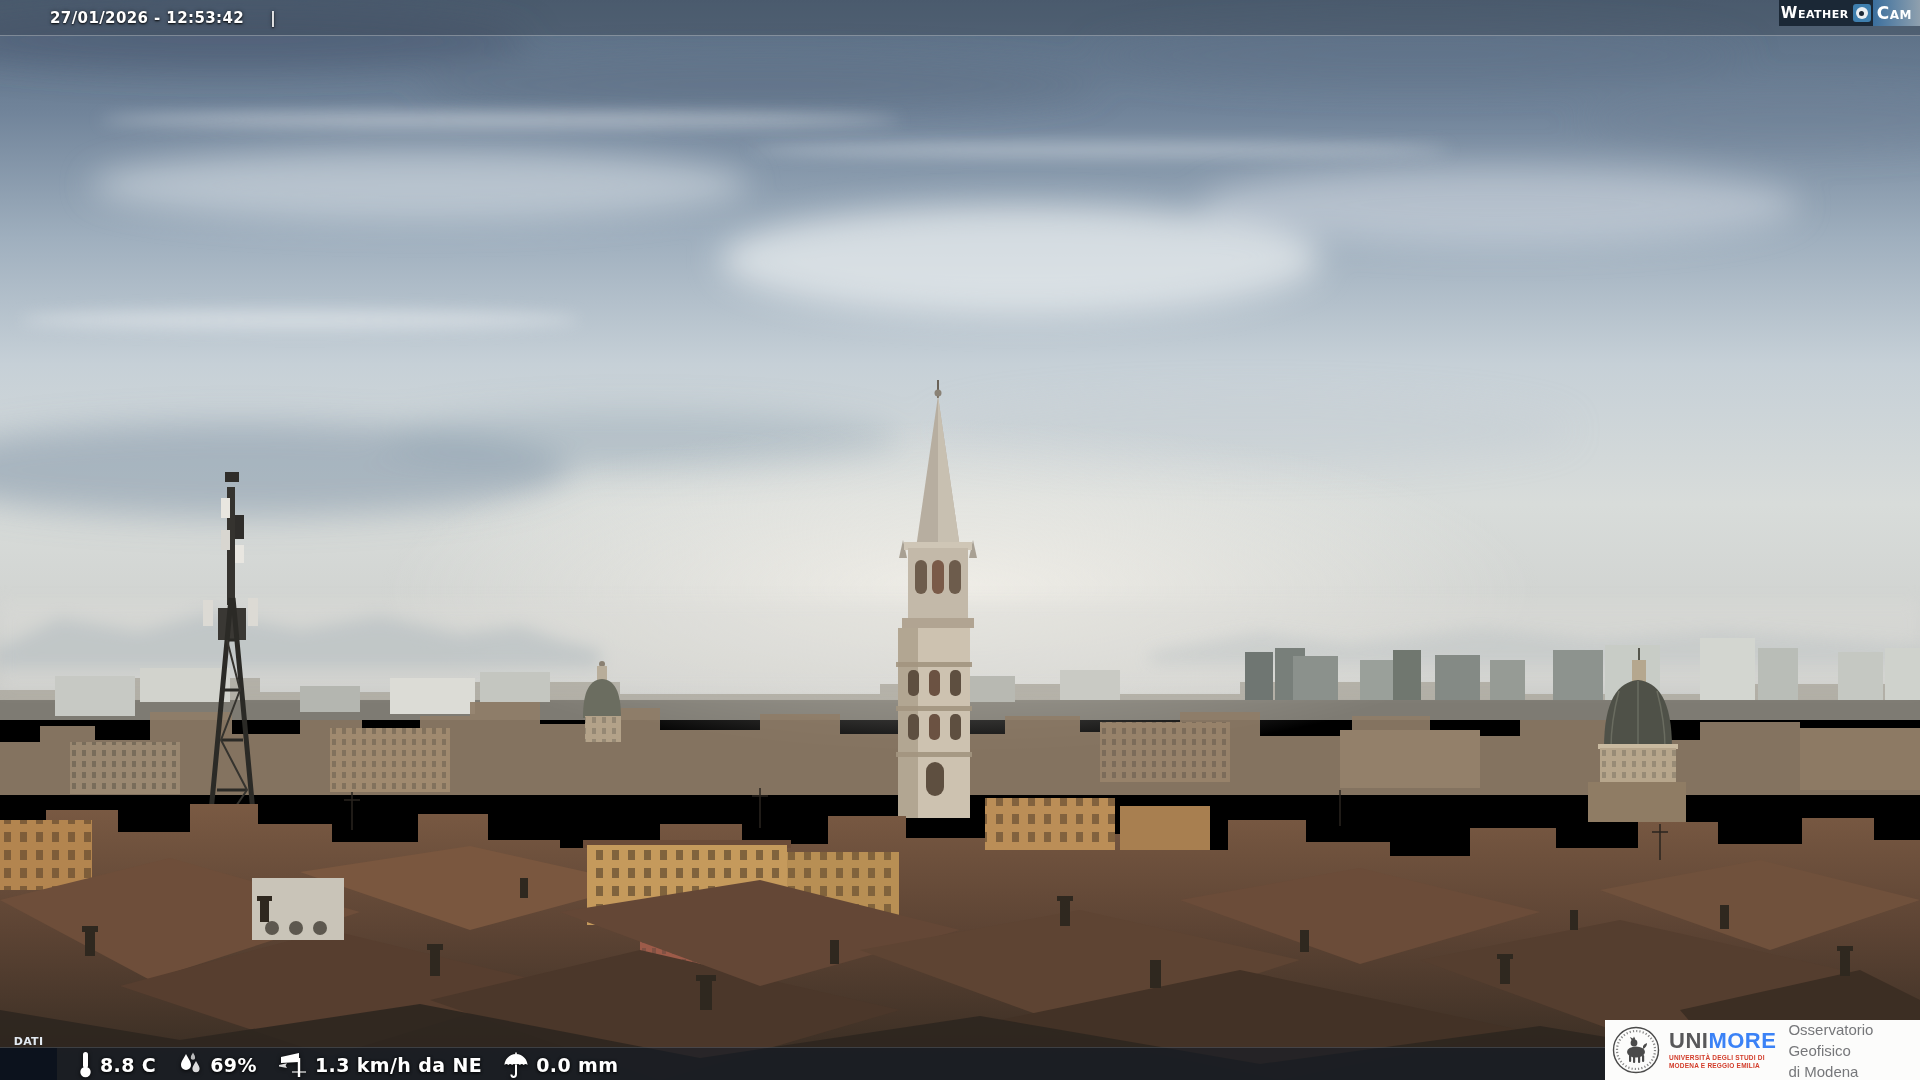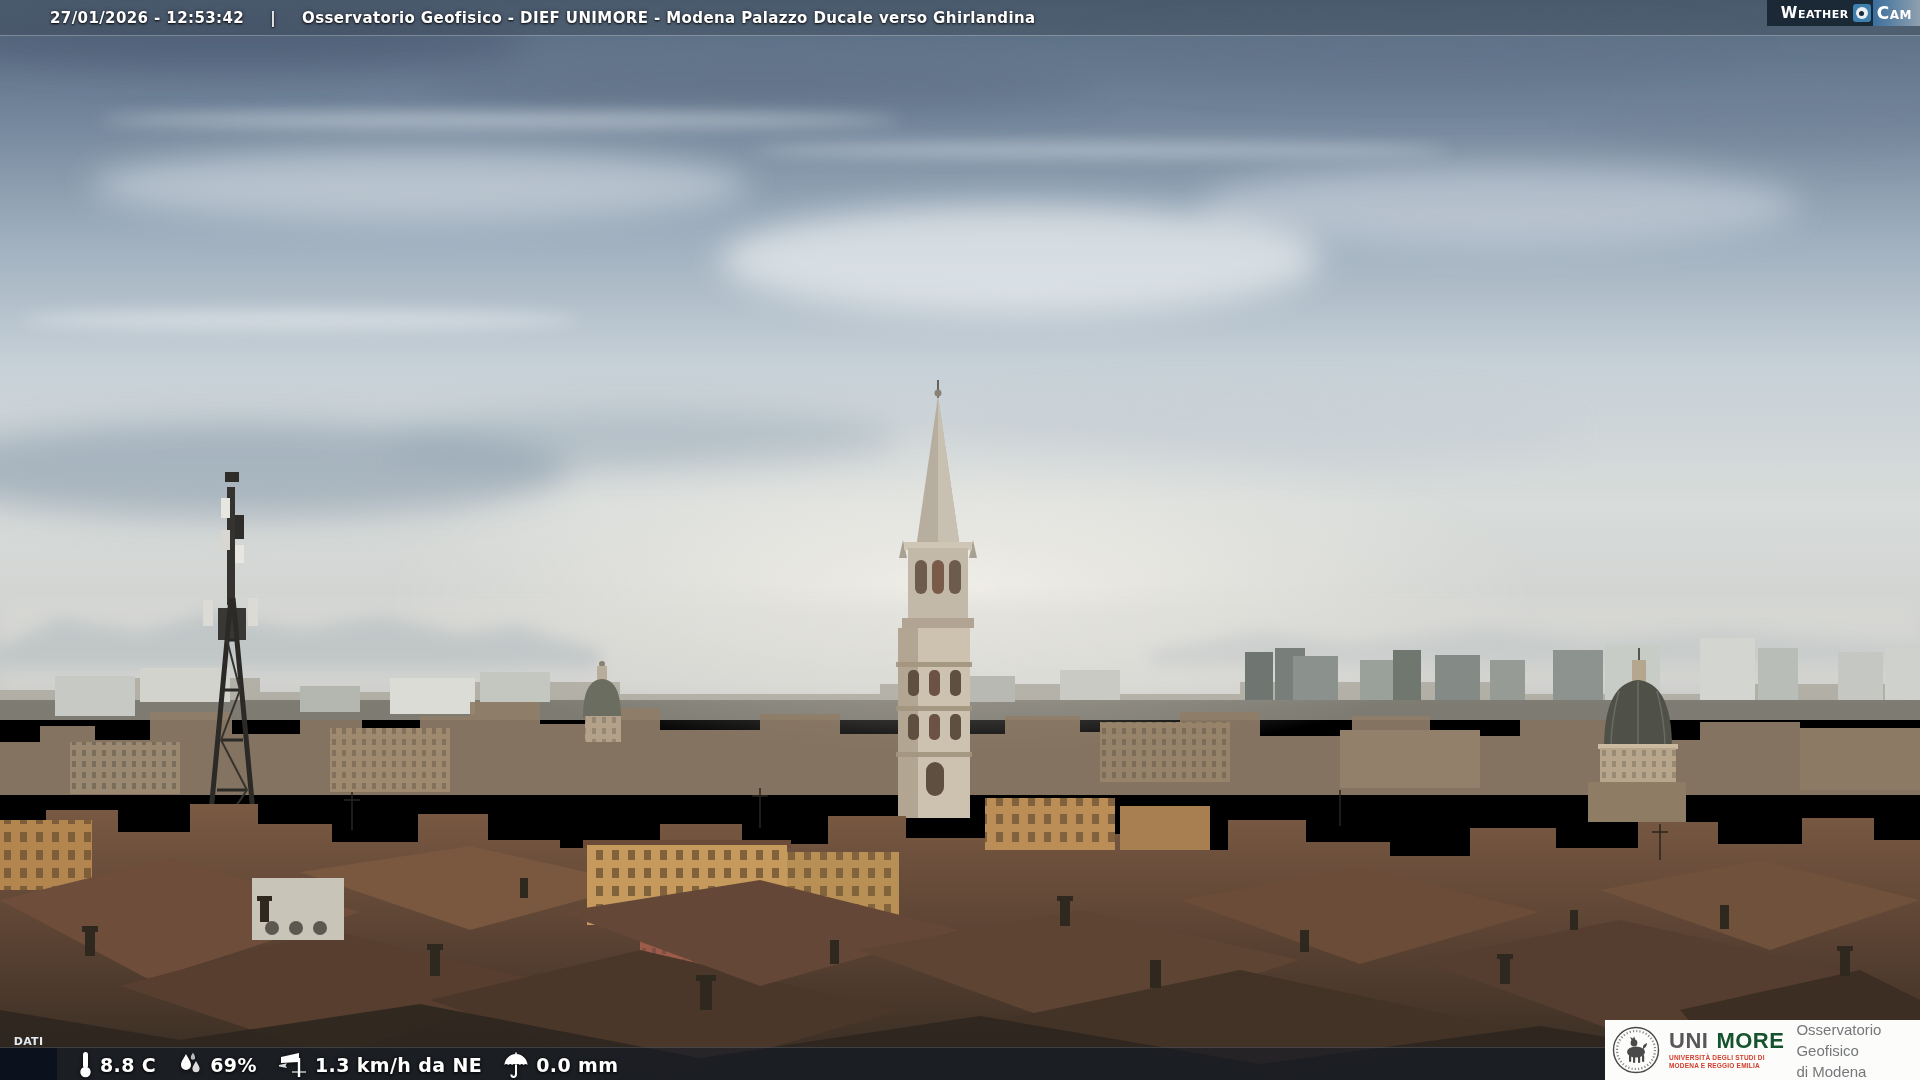--- a/index.html
+++ b/index.html
@@ -12,21 +12,21 @@
     background:rgba(54,66,80,0.38);
     border-bottom:1px solid rgba(255,255,255,0.30);
     display:flex;align-items:center;padding-left:50px;box-sizing:border-box;
     color:#ffffff;font-weight:bold;font-size:15px;letter-spacing:0.4px;
     text-shadow:0 1px 2px rgba(0,0,0,0.85),0 0 4px rgba(0,0,0,0.45);
     white-space:nowrap;z-index:20;}
   .header-sep{margin:0 26px;}
 
   
   .weathercam{position:absolute;top:0;right:0;height:26px;z-index:30;
-    display:flex;align-items:center;background:#1b2836;padding-left:14px;cursor:pointer;}
+    display:flex;align-items:center;background:#1b2836;padding-left:2px;cursor:pointer;}
   .wc-weather{color:#fff;font-variant:small-caps;font-weight:bold;font-size:15px;
     letter-spacing:0.5px;line-height:26px;}
   .wc-lens{width:18px;height:18px;border-radius:3px;background:#3f7fae;
     display:flex;align-items:center;justify-content:center;margin:0 2px 0 4px;flex:0 0 auto;}
   .wc-lens-outer{width:12px;height:12px;border-radius:50%;background:#e9eef2;
     display:flex;align-items:center;justify-content:center;}
   .wc-lens-inner{width:5px;height:5px;border-radius:50%;background:#1b2836;}
   .wc-cam{height:26px;display:flex;align-items:center;padding:0 8px 0 4px;
     background:linear-gradient(90deg,#3b6f9e,#8fa0ae);
     color:#fff;font-variant:small-caps;font-weight:bold;font-size:17px;letter-spacing:0.5px;}
@@ -44,21 +44,21 @@
   .reading svg{filter:drop-shadow(0 1px 2px rgba(0,0,0,0.8));flex:0 0 auto;}
 
   
   .unimore-box{position:absolute;right:0;bottom:0;width:315px;height:60px;
     background:#fcfcfb;display:flex;align-items:center;gap:9px;
     padding-left:7px;box-sizing:border-box;z-index:40;cursor:pointer;}
   .seal{flex:0 0 auto;}
   .uni-col{display:flex;flex-direction:column;flex:0 0 auto;}
   .uni-word{font-size:22px;font-weight:bold;letter-spacing:0.5px;color:#58585a;
     line-height:22px;font-family:"Liberation Sans",sans-serif;}
-  .uni-word .red{color:#14532d;margin-left:8px;}
+  .uni-word .red{color:#3b82f6;}
   .uni-sub{font-size:6.5px;font-weight:bold;color:#d23c2a;line-height:8px;
     letter-spacing:0.2px;margin-top:2px;font-family:"Liberation Sans",sans-serif;}
   .obs-col{font-size:15px;color:#76777a;line-height:21px;margin-left:3px;
     font-family:"Liberation Sans",sans-serif;}
 </style>
 </head>
 <body>
 
 <div class="stage">
 
@@ -282,21 +282,20 @@
         <line x1="1340" y1="826" x2="1340" y2="790"></line>
         <line x1="1660" y1="860" x2="1660" y2="824"></line>
           <line x1="1652" y1="832" x2="1668" y2="832"></line>
       </g>
     </g>
   </svg>
 
   <div class="header-bar">
     <span>27/01/2026 - 12:53:42</span>
     <span class="header-sep">|</span>
-    <span>Osservatorio Geofisico - DIEF UNIMORE - Modena Palazzo Ducale verso Ghirlandina</span>
   </div>
 
   <div class="weathercam">
     <span class="wc-weather">Weather</span>
     <span class="wc-lens">
       <span class="wc-lens-outer">
           <span class="wc-lens-inner"></span>
         </span>
     </span>
     <span class="wc-cam">Cam</span>

